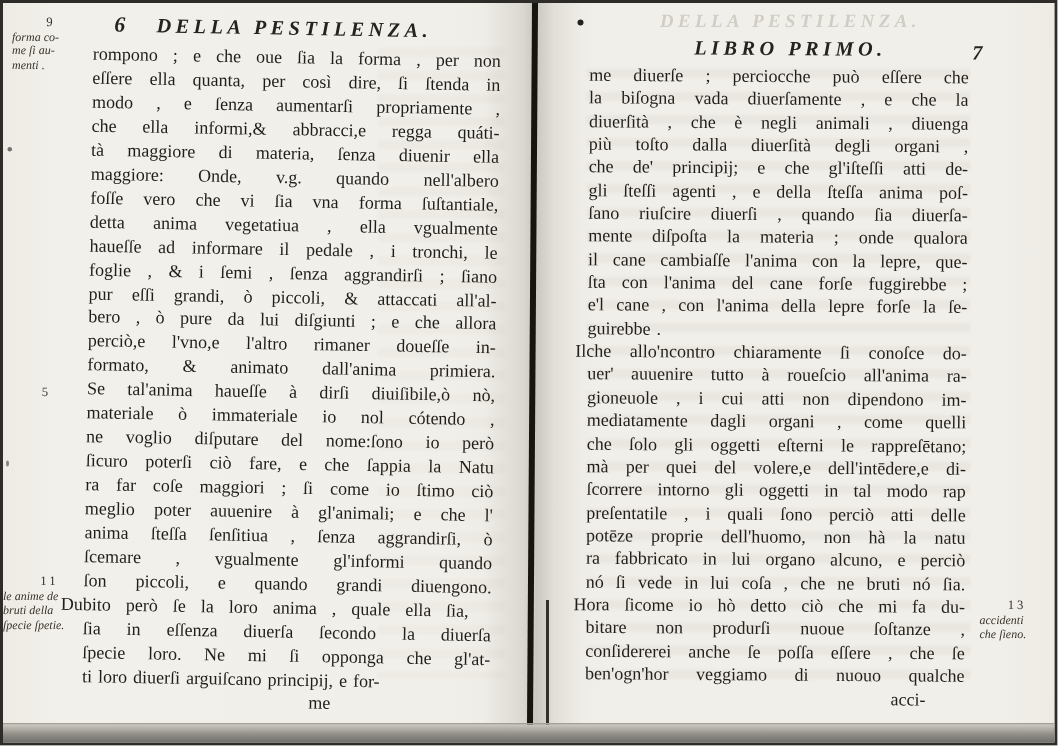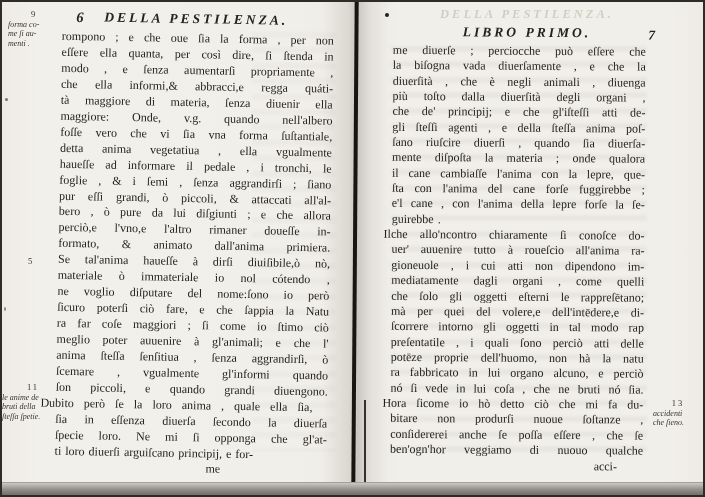--- a/index.html
+++ b/index.html
@@ -118,21 +118,21 @@
 me ſi au-
 menti .</div>
     </div>
     <div class="mnote mn10">
       <div class="mnum">5</div>
     </div>
     <div class="mnote mn11">
       <div class="mnum">11</div>
       <div class="mtext">le anime de
 bruti della
-ſteſſa ſpetie.</div>
+ſpecie ſpetie.</div>
     </div>
   </div>
 
   <div class="page right">
     <div class="ghost">DELLA PESTILENZA.</div>
     <div class="ghost-lines gl-r"></div>
     <div class="tilt r">
       <div class="header header-r">
         <span class="htitle">LIBRO PRIMO.</span>
         <span class="pnum">7</span>

